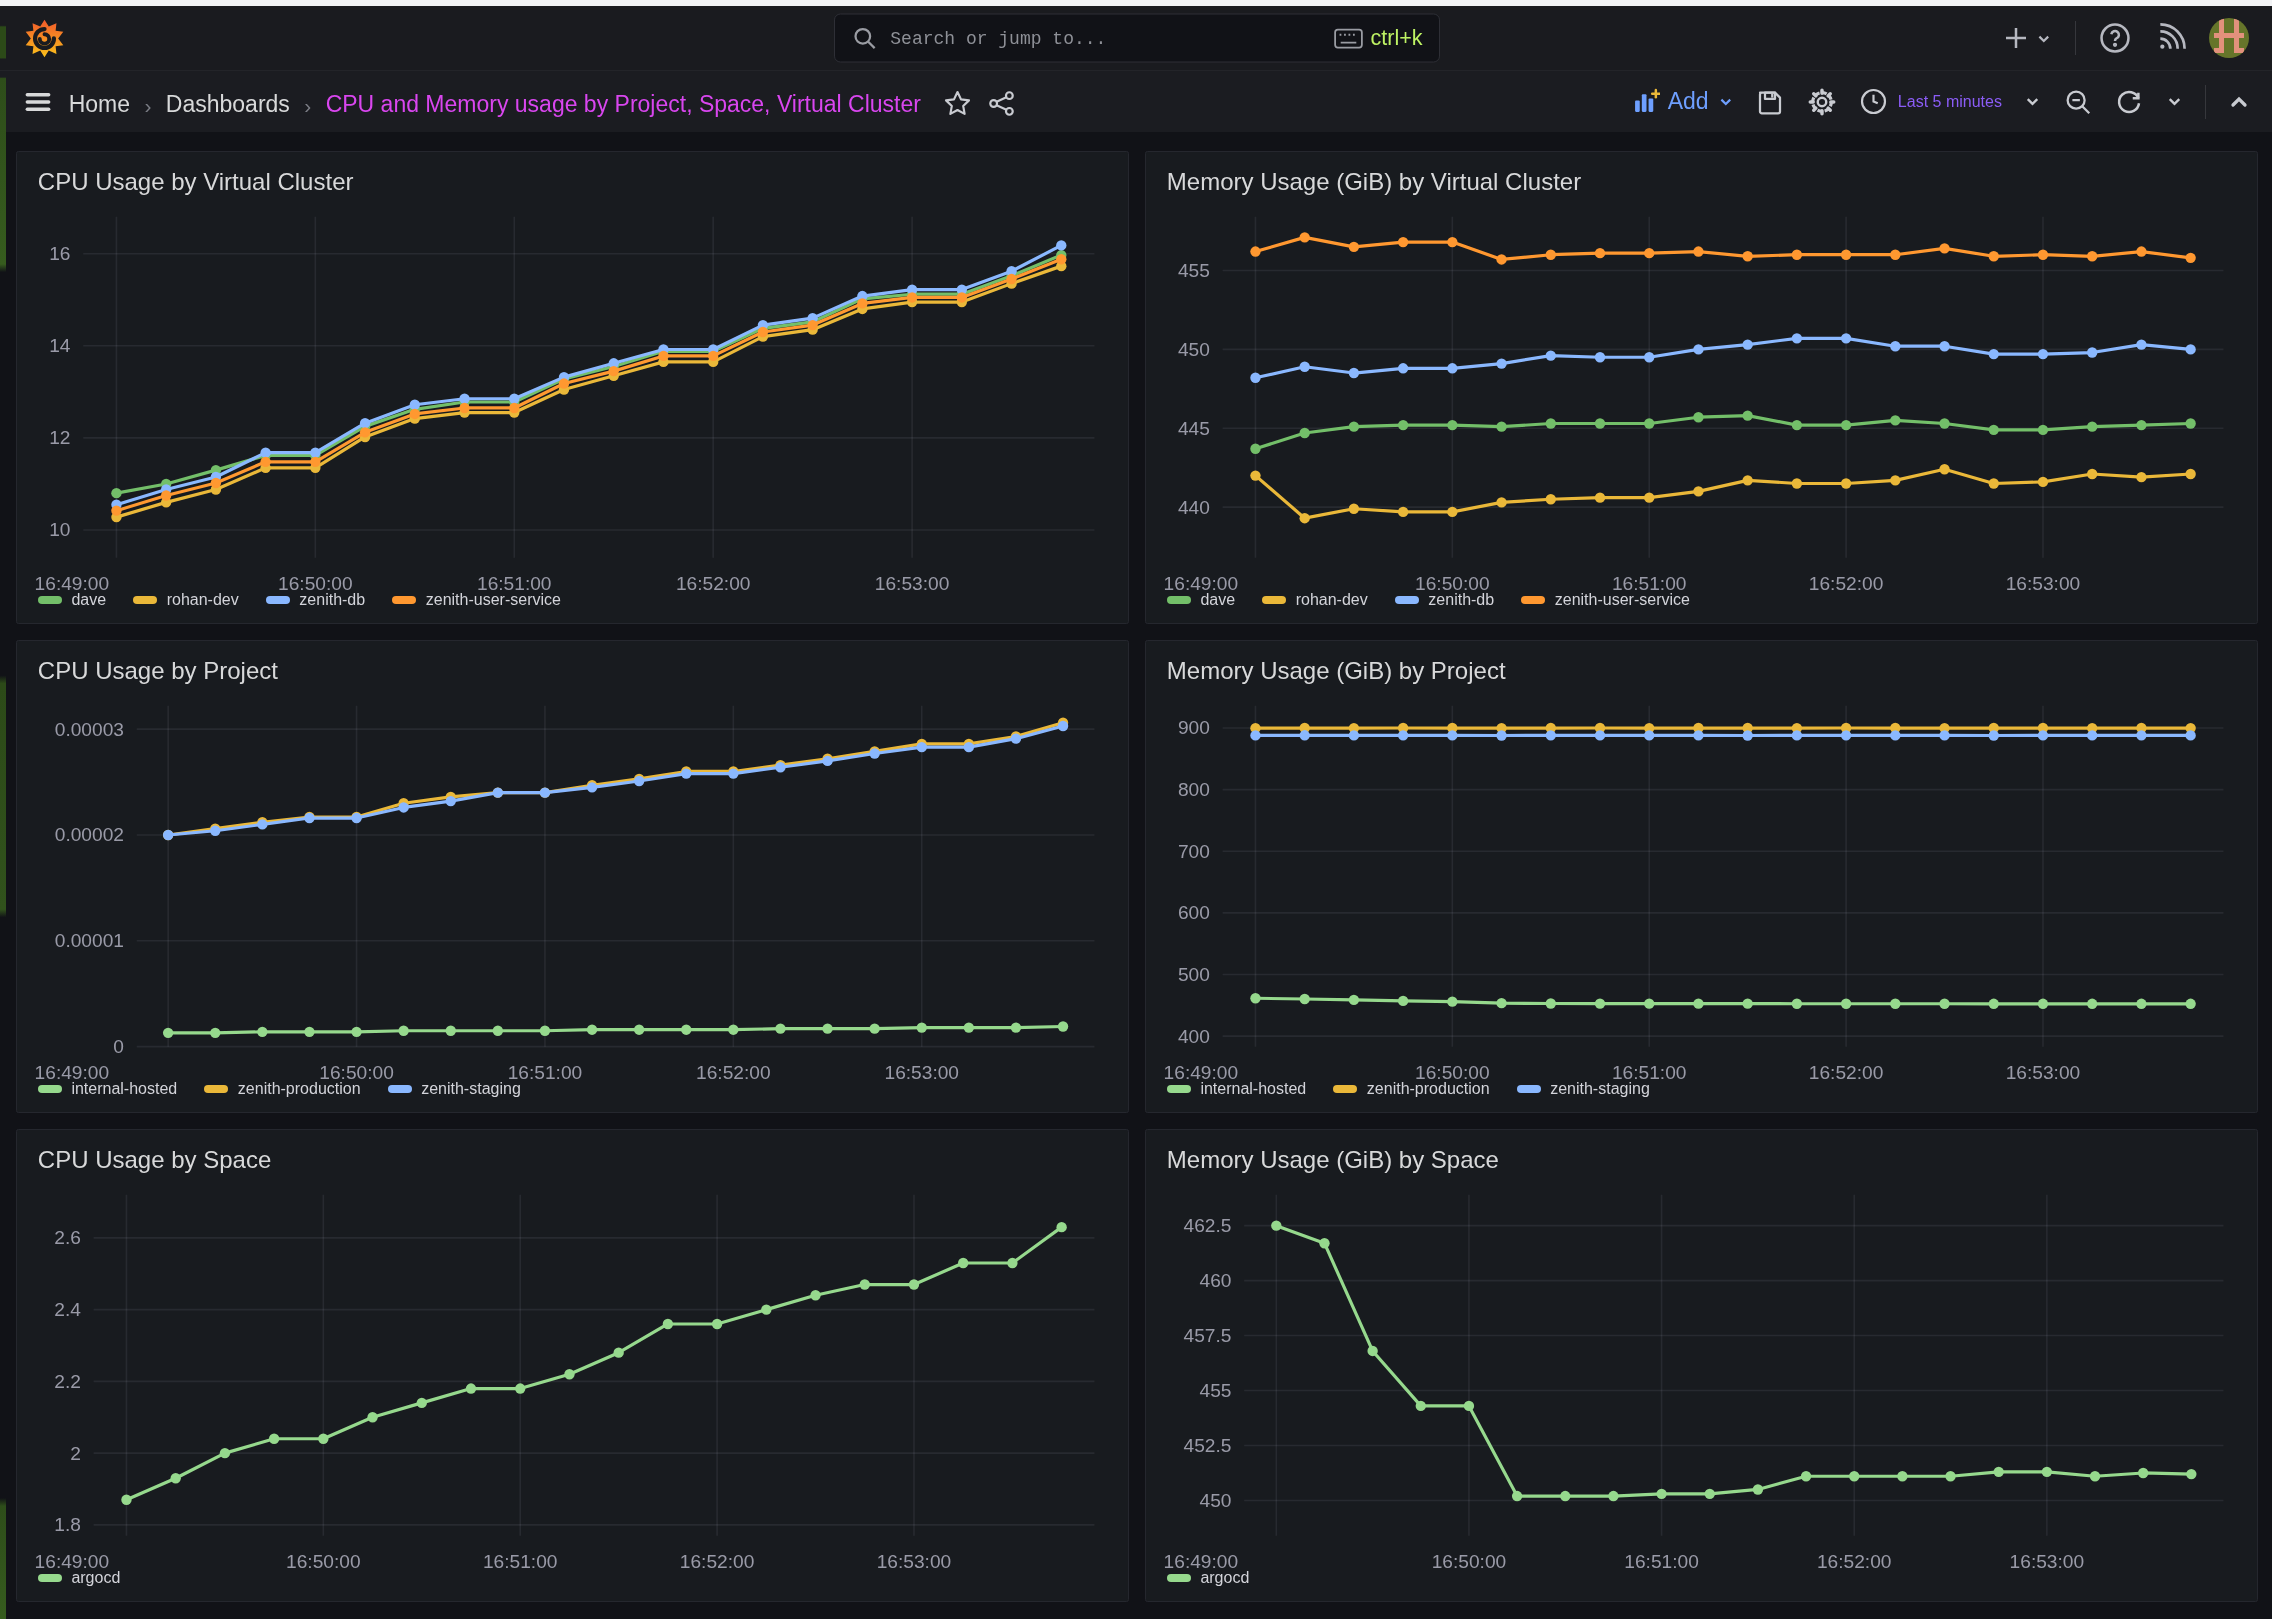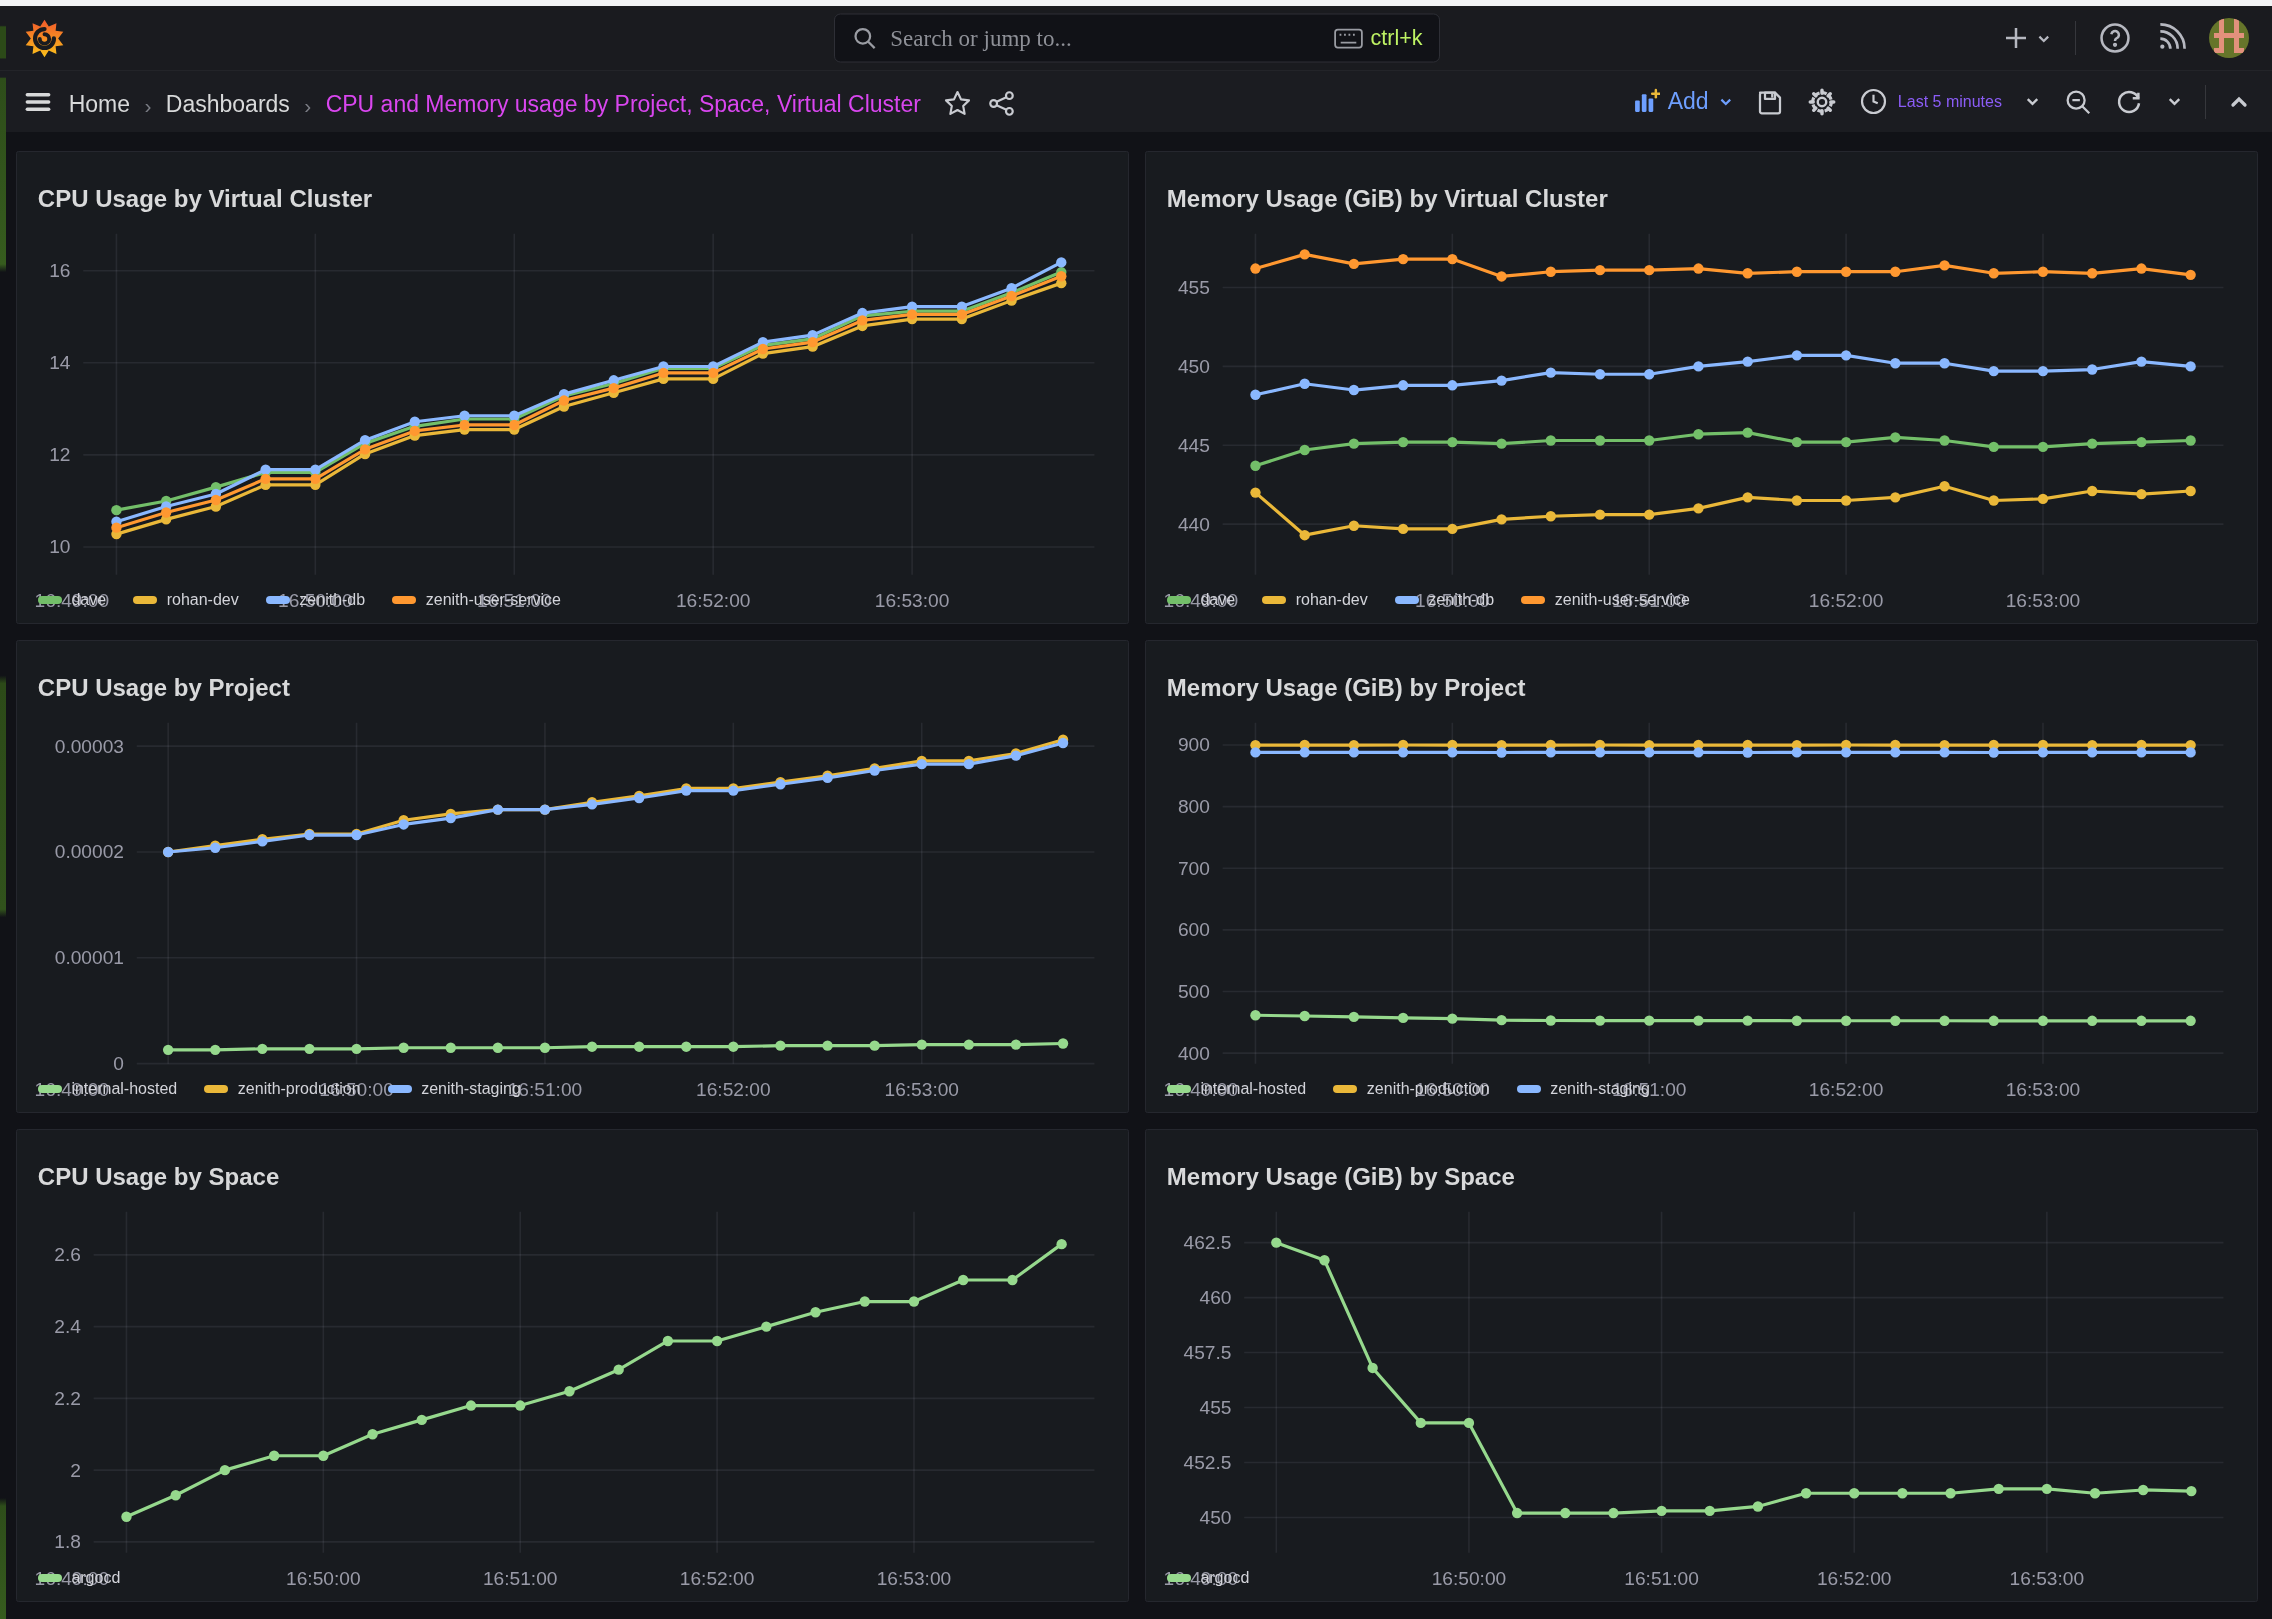--- a/index.html
+++ b/index.html
@@ -13,21 +13,21 @@
       transparent 92.5%, #2e4d1a 93%, #365c1e 100%); }
 
   
   .topbar { height:64px; background:#1a1b1f; display:flex; align-items:center;
             justify-content:space-between; padding:0 24px; position:relative; }
   .tb-left { display:flex; align-items:center; }
   .searchbox { position:absolute; left:50%; top:50%; transform:translate(-50%,-50%);
     width:606px; height:49px; background:#111217; border:0.8px solid #2e2f36; border-radius:6.4px;
     display:flex; align-items:center; padding:0 16px; gap:12.8px; }
   .searchbox input { flex:1; background:transparent; border:none; outline:none;
-    font-size:23px; color:#ccccdc; font-family:Liberation Serif, serif; }
+    font-size:18px; color:#ccccdc; font-family:Liberation Mono, monospace; }
   .searchbox input::placeholder { color:#8e9097; }
   .shortcut { display:flex; align-items:center; gap:8px; color:#bef264; font-size:21.5px; }
   .tb-right { display:flex; align-items:center; gap:22.3px; }
   .icon-btn { display:flex; align-items:center; gap:4.8px; cursor:pointer; color:#b6b8c0; }
   .vdiv { width:0.8px; height:34px; background:#36373c; }
   .avatar { width:40px; height:40px; border-radius:50%; overflow:hidden; }
 
   
   .toolbar { height:62px; background:#1b1c21; border-top:0.8px solid #232429;
              display:flex; align-items:center; justify-content:space-between; padding:0 22.3px; }
@@ -37,21 +37,21 @@
   .bc .sep { color:#7b7d85; font-size:21px; }
   .tool-right { display:flex; align-items:center; gap:21px; }
   .add-btn { display:flex; align-items:center; gap:8px; color:#6e9fff; font-size:23px; cursor:pointer; }
   .time-btn { display:flex; align-items:center; gap:9.6px; color:#8b5cf6; font-size:16px; cursor:pointer; }
 
   
   .dash { padding:19px 16px 0 16px; display:grid; grid-template-columns:1fr 1fr;
           grid-auto-rows:473px; gap:16px; }
   .panel { background:#181b1f; border:0.8px solid #25272e; border-radius:2.4px;
            padding:9.6px 16px 6.4px 16px; display:flex; flex-direction:column; }
-  .panel-title { font-size:24px; font-weight:700; color:#d8d9da; padding:6.4px 4.8px 8px 4.8px; cursor:pointer;margin-top:17px; }
+  .panel-title { font-size:24px; font-weight:400; color:#d8d9da; padding:6.4px 4.8px 8px 4.8px; cursor:pointer; }
   .chart-wrap { flex:1; min-height:0; }
   .chart-wrap svg text { font-family:"Liberation Sans",sans-serif; }
   .legend { display:flex; gap:27px; padding:6.4px 4.8px 8px 4.8px;
             font-size:16px; color:#d3d4da; flex-wrap:wrap; }
   .legend-item { display:flex; align-items:center; gap:9.6px; cursor:pointer; }
   .chip { width:24px; height:8.8px; border-radius:4.8px; display:inline-block; }
 
   svg.ic { display:block; }
 </style>
 </head>

